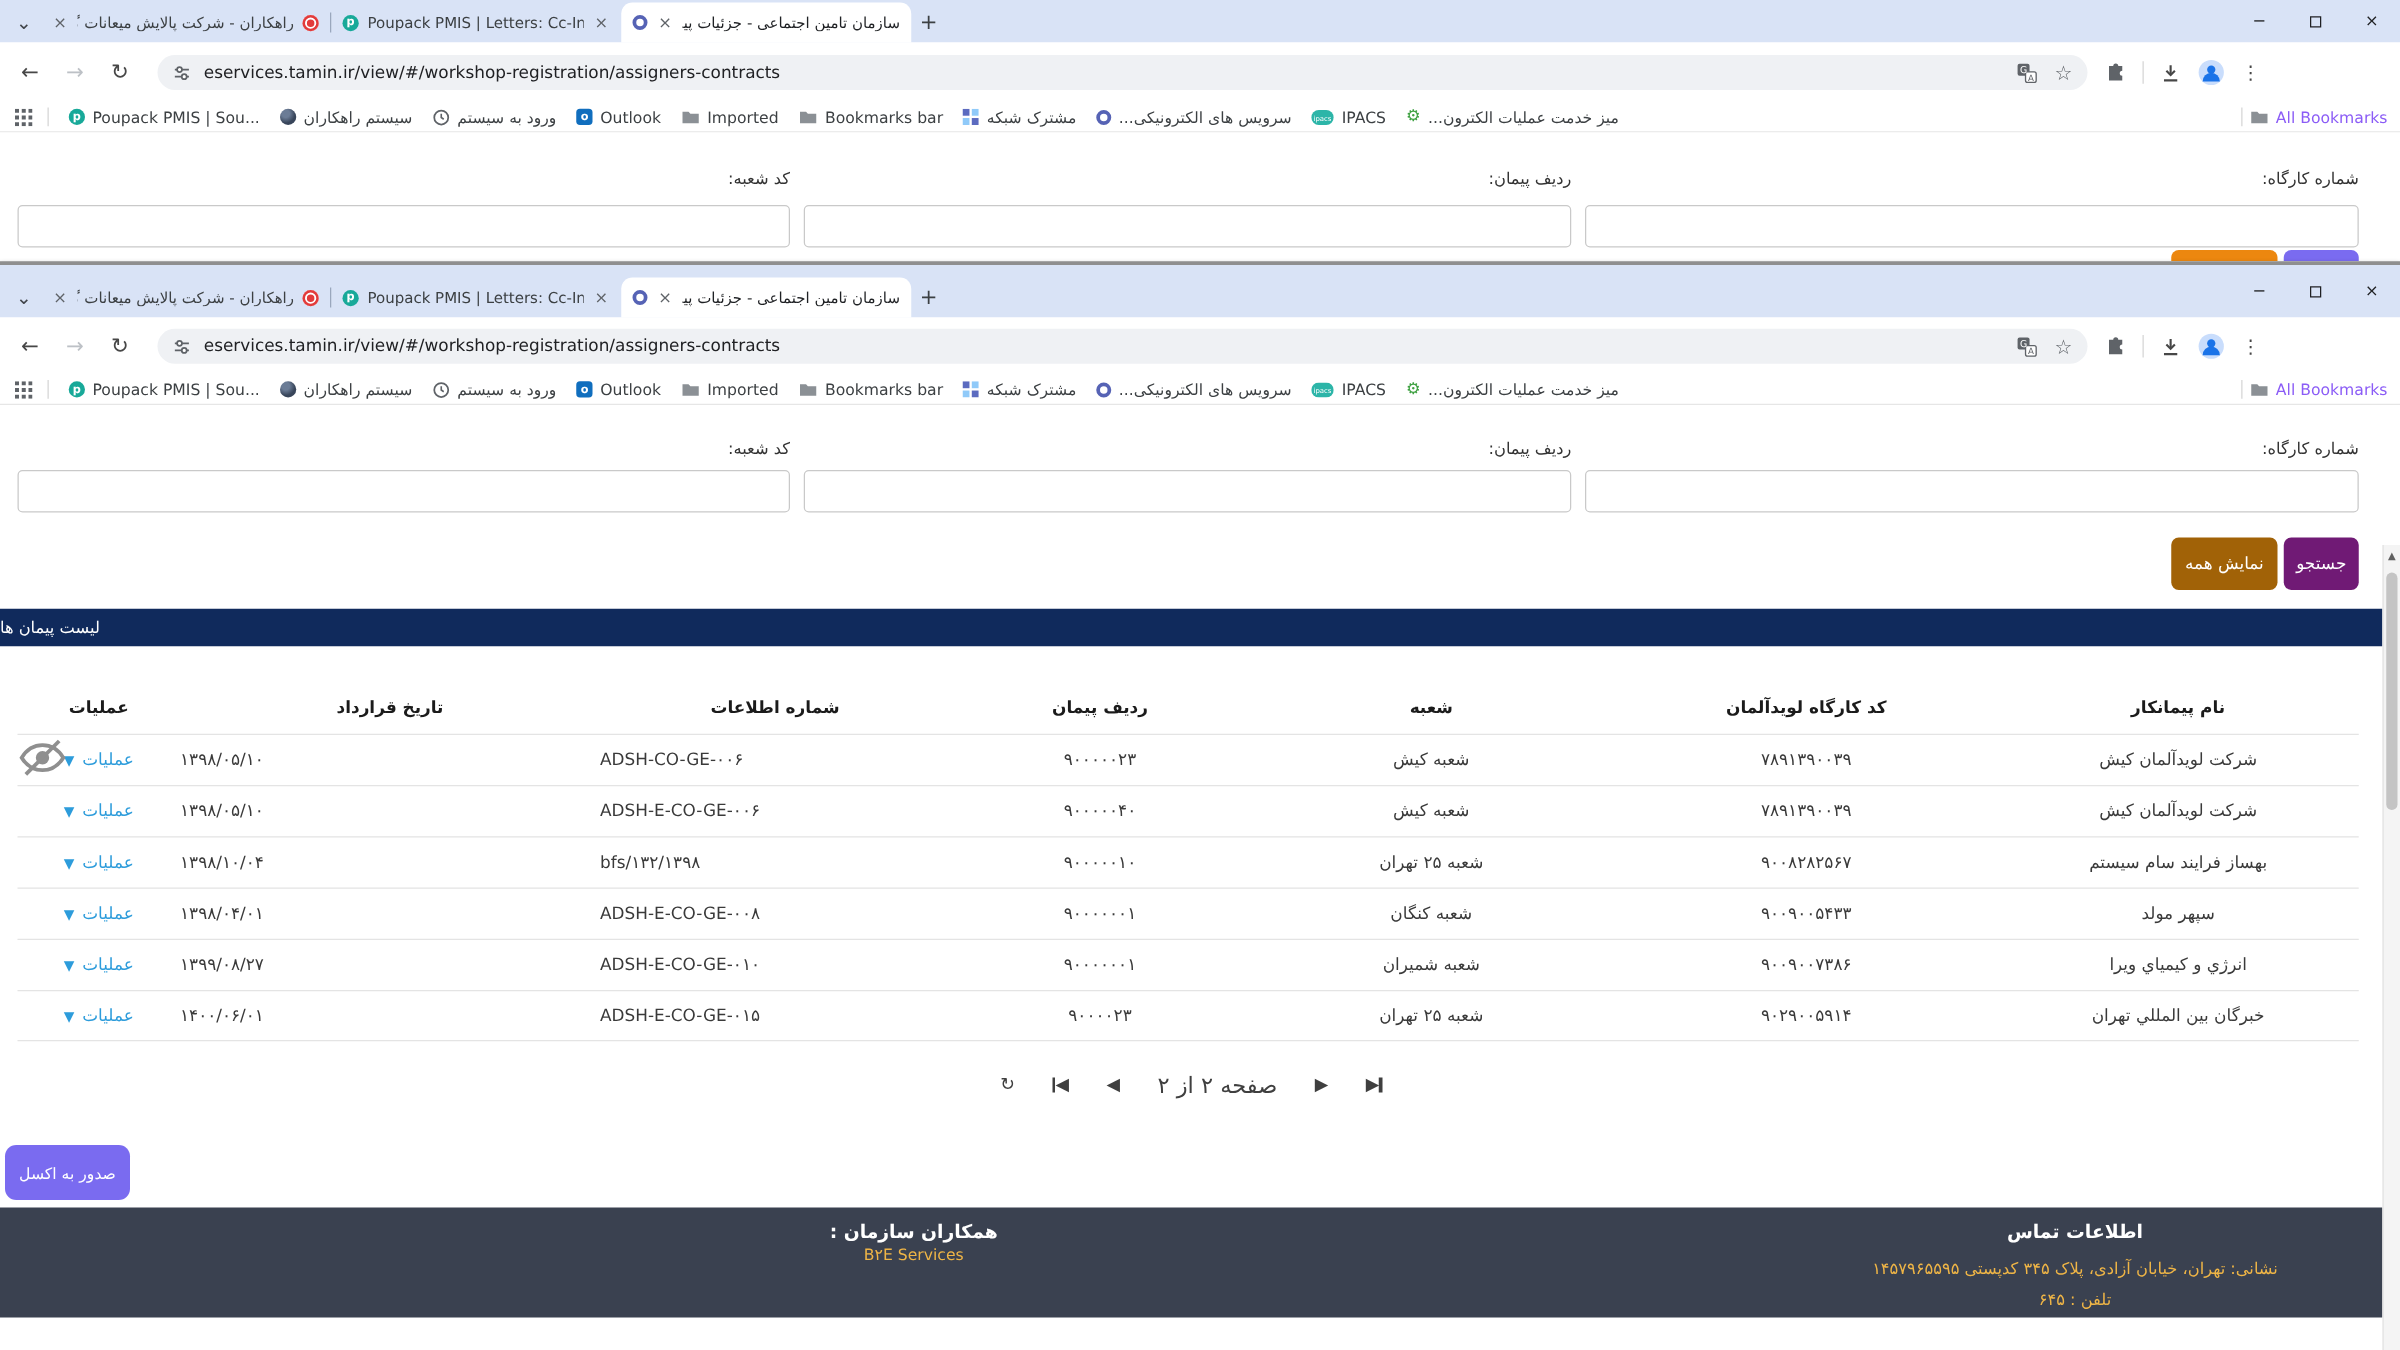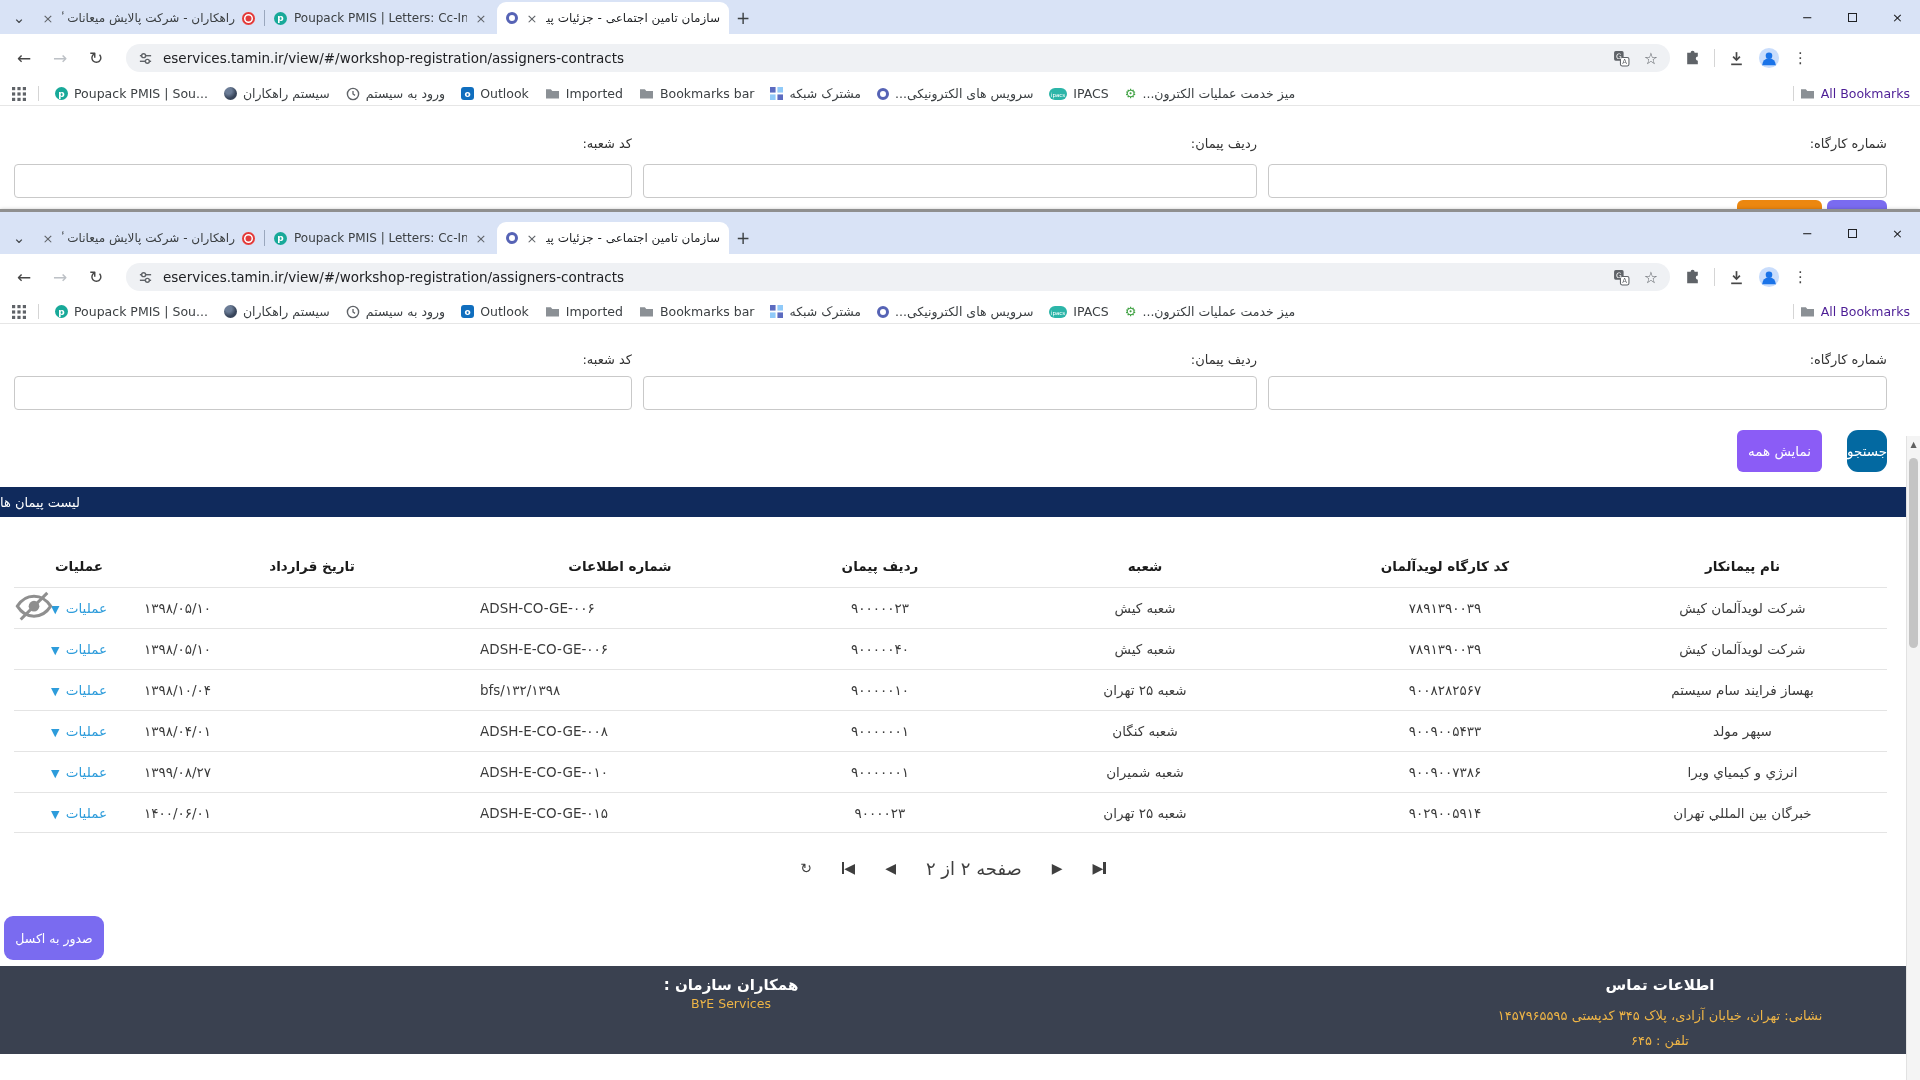--- a/index.html
+++ b/index.html
@@ -55,21 +55,21 @@
   .kebab { font-size:15px; color:#474747; }
 
   .bkbar { position:relative; width:100%; background:#fff; display:flex; align-items:center;
            border-bottom:1px solid #e6e6e6; }
   #win1 .bkbar { height:24px; }
   #win2 .bkbar { height:24px; }
   .bk { display:flex; align-items:center; gap:6px; font-size:12.5px; color:#3c4043;
         margin-left:16px; white-space:nowrap; }
   .bk.first { margin-left:12px; }
   .allbk { margin-left:auto; margin-right:10px; display:flex; align-items:center; gap:6px;
-           font-size:12.5px; color:#4c1d95; }
+           font-size:12.5px; color:#8b5cf6; }
   .bkdiv { width:1px; height:15px; background:#d5d5d5; margin-left:12px; }
 
   
   .content { position:relative; width:100%; background:#fff; overflow:hidden; }
   #win1 .content { height:103px; }
   #win2 .content { height:756px; }
   .formrow { position:absolute; left:14px; width:1873px; display:grid; direction:rtl;
              grid-template-columns:619px 614px 618px; column-gap:11px; }
   .flabels { top:26px; }
   .flabel { font-size:13px; color:#333; text-align:right; padding-left:4px; }
@@ -77,22 +77,22 @@
   #win1 .finputs { top:58px; }
   #win2 .finputs { top:52px; }
   .tinput { height:34px; border:1px solid #c9c9c9; border-radius:4px; background:#fff; width:100%; }
 
   .peek { position:absolute; height:9px; border-radius:6px 6px 0 0; }
   .peek.orange { right:98px; width:85px; top:94px; background:#ec870f; }
   .peek.purple { right:33px; width:60px; top:94px; background:#7a6bf0; }
 
   .btn { position:absolute; top:106px; height:42px; border:none; border-radius:6px;
          color:#fff; font-size:13.5px; font-family:"DejaVu Sans",sans-serif; }
-  .btn.search { right:33px; width:40px; background:#0369a1;border-radius:11px; }
-  .btn.showall { right:98px; width:85px; background:#8b5cf6; }
+  .btn.search { right:33px; width:60px; background:#701a75; }
+  .btn.showall { right:98px; width:85px; background:#a16207; }
 
   .navybar { position:absolute; top:163px; left:0; width:1906px; height:30px; background:#102a5c;
              color:#fff; font-size:13px; display:flex; align-items:center;
              justify-content:flex-end; padding-right:22px; direction:rtl; }
 
   .table { position:absolute; top:221px; left:14px; width:1873px; font-size:13.5px; color:#3a3a3a; }
   .thead, .trow { display:grid; direction:rtl;
                   grid-template-columns:287px 310px 290px 240px 280px 336px 130px;
                   align-items:center; }
   .thead { height:42px; font-weight:bold; color:#1b1b1b; }

